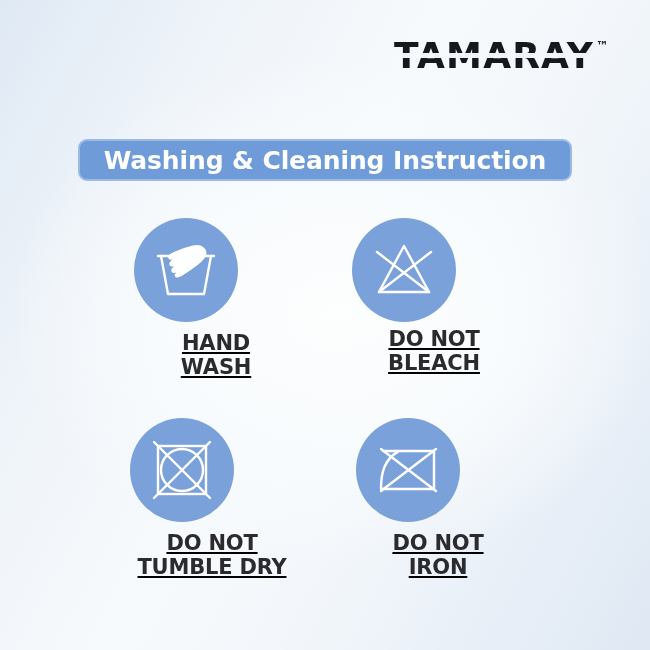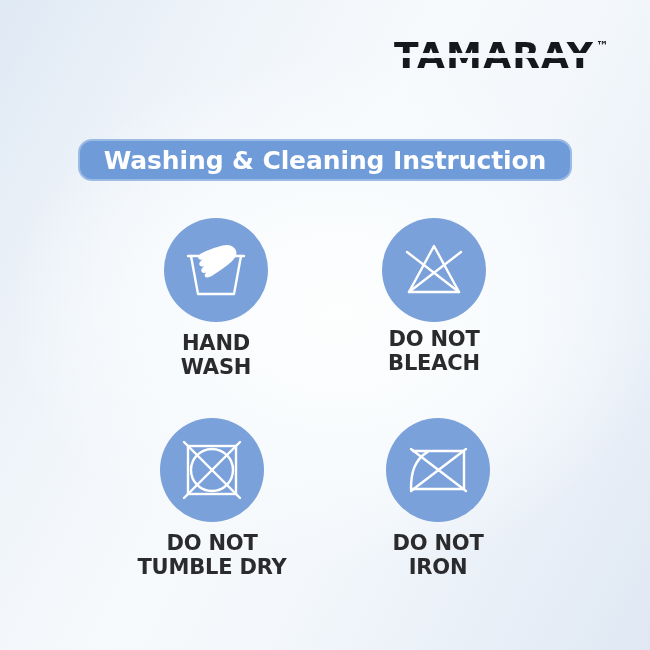--- a/index.html
+++ b/index.html
@@ -63,21 +63,21 @@
   }
 
   
   #title-pill {
     position: absolute;
     left: 78px;
     top: 139px;
     width: 494px;
     height: 42px;
     box-sizing: border-box;
-    border-radius: 14px;
+    border-radius: 9px;
     background: #6f9bd8;
     border: 2px solid #9cbbe4;
     display: flex;
     align-items: center;
     justify-content: center;
   }
   #title-text {
     font-family: "DejaVu Sans", sans-serif;
     color: #ffffff;
     font-size: 25px;
@@ -92,21 +92,21 @@
     display: flex;
     justify-content: center;
   }
   #row-1 { left: 0; top: 218px; width: 650px; gap: 54px; }
   #row-2 { left: 0; top: 418px; width: 650px; gap: 62px; }
 
   .care-item {
     width: 164px;
     display: flex;
     flex-direction: column;
-    align-items: center;
+    text-decoration: underline;
   }
   .circle {
     width: 104px;
     height: 104px;
     border-radius: 50%;
     background: #7ba1da;
     display: flex;
     align-items: center;
     justify-content: center;
   }

